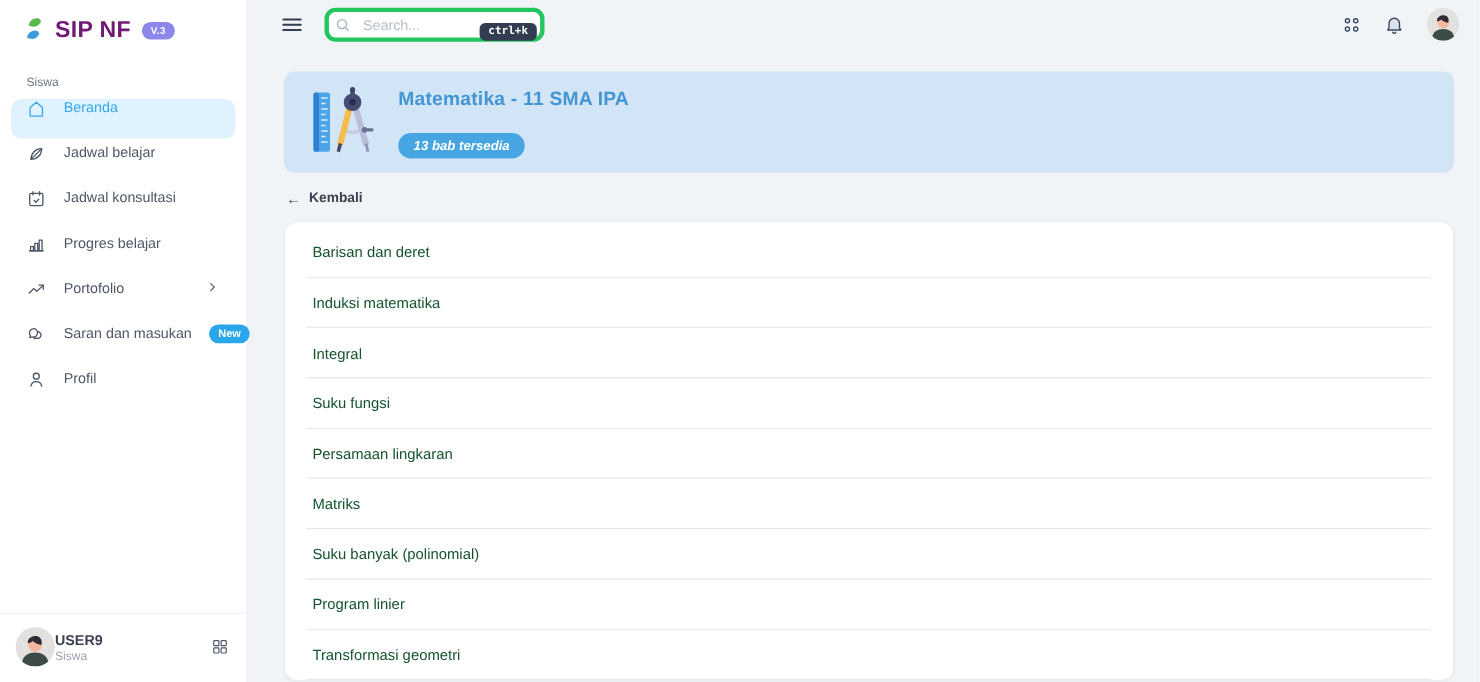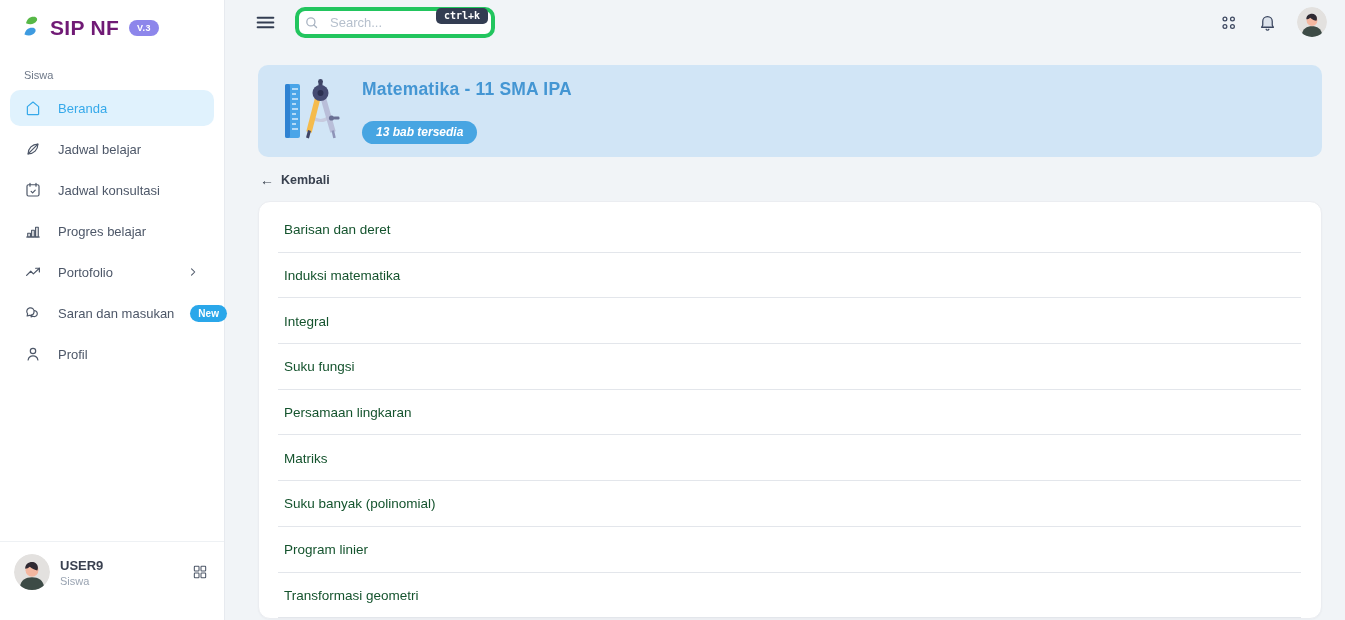--- a/index.html
+++ b/index.html
@@ -10,55 +10,55 @@
   
   .sidebar { width:225px; background:#ffffff; border-right:1px solid #e7eaef;
              display:flex; flex-direction:column; flex-shrink:0; }
   .logo-row { display:flex; align-items:center; gap:6px; padding:15px 16px 14px 22px; cursor:pointer; }
   .logo-mark svg { width:22px; height:26px; display:block; }
   .logo-text { font-size:21px; font-weight:800; color:#701a75; letter-spacing:.3px; }
   .version-badge { background:#8d86eb; color:#fff; font-size:9px; font-weight:700;
                    padding:3px 8px; border-radius:9px; margin-left:4px; letter-spacing:.3px; }
   .section-label { font-size:11px; color:#6e7888; padding:14px 24px 9px; }
   .nav { display:flex; flex-direction:column; }
-  .nav-item { display:flex; align-items:center; gap:16px; height:36px; margin:0 10px 5px;
+  .nav-item { display:flex; align-items:flex-start; gap:16px; height:36px; margin:0 10px 5px;
               padding:0 14px; border-radius:10px; color:#4d5768; font-size:13px; cursor:pointer; }
   .nav-item.active { background:#e0f2fd; color:#35a9ea; }
   .nav-icon { display:flex; align-items:center; }
   .nav-icon svg { width:18px; height:18px; fill:none; stroke:currentColor; stroke-width:1.6;
                   stroke-linecap:round; stroke-linejoin:round; }
   .nav-label { flex:0 0 auto; }
   .nav-chevron { margin-left:auto; display:flex; }
   .nav-chevron svg { width:14px; height:14px; fill:none; stroke:#4d5768; stroke-width:1.8;
                      stroke-linecap:round; stroke-linejoin:round; }
   .nav-badge { margin-left:auto; background:#2aa7ea; color:#fff; font-size:10px; font-weight:700;
                padding:3px 8px; border-radius:9px; }
-  .sidebar-footer { margin-top:auto; border-top:1px solid #eef1f4; padding:12px 16px 30px 14px;
-                    display:flex; align-items:center; gap:10px; cursor:pointer; }
+  .sidebar-footer { margin-top:auto; border-top:1px solid #eef1f4; padding:12px 16px 14px 14px;
+                    display:flex; align-items:center; gap:0; cursor:pointer; }
   .avatar { width:36px; height:36px; border-radius:50%; overflow:hidden; flex-shrink:0; }
   .avatar svg { width:100%; height:100%; display:block; }
   .user-meta { display:flex; flex-direction:column; gap:2px; }
   .user-name { font-size:13px; font-weight:700; color:#3a4150; }
   .user-role { font-size:11px; color:#9aa4b2; }
   .footer-grid { margin-left:auto; display:flex; }
   .footer-grid svg { width:16px; height:16px; fill:none; stroke:#4d5768; stroke-width:1.6; }
 
   
   .main { flex:1; display:flex; flex-direction:column; min-width:0; }
   .topbar { height:44px; display:flex; align-items:center; padding:0 18px 0 28px; gap:17px; flex-shrink:0; }
   .hamburger { display:flex; cursor:pointer; background:none; border:none; padding:2px; }
   .hamburger svg { width:21px; height:21px; fill:none; stroke:#333d52; stroke-width:2.2; stroke-linecap:round; }
   .search-wrap { position:relative; width:200px; }
   .search-input { width:100%; height:31px; border:4px solid #22c55e; border-radius:10px; background:#fff;
                   padding:0 50px 0 31px; font-size:13px; color:#3a4150; outline:none;
                   font-family:"Liberation Sans", sans-serif; }
   .search-input::placeholder { color:#b6c0cd; }
   .search-icon { position:absolute; left:9px; top:8px; pointer-events:none; display:flex; }
   .search-icon svg { width:15px; height:15px; fill:none; stroke:#a7b2c0; stroke-width:2; stroke-linecap:round; }
-  .search-kbd { position:absolute; right:7px; top:1px; background:#333d52; color:#fff;
+  .search-kbd { position:absolute; right:7px; top:14px; background:#333d52; color:#fff;
                 font-family:"DejaVu Sans Mono", monospace; font-size:10px; font-weight:700;
                 padding:2px 8px 3px; border-radius:5px; }
   .topbar-right { margin-left:auto; display:flex; align-items:center; gap:20px; }
   .icon-btn { display:flex; cursor:pointer; background:none; border:none; padding:0; }
   .icon-btn svg { width:19px; height:19px; fill:none; stroke:#3c4760; stroke-width:1.6;
                   stroke-linecap:round; stroke-linejoin:round; }
   .topbar-avatar { width:30px; height:30px; }
 
   .content { padding:0 23px 0 33px; }
   .course-card { margin-top:21px; height:92px; background:#d1e5f6; border-radius:10px;

